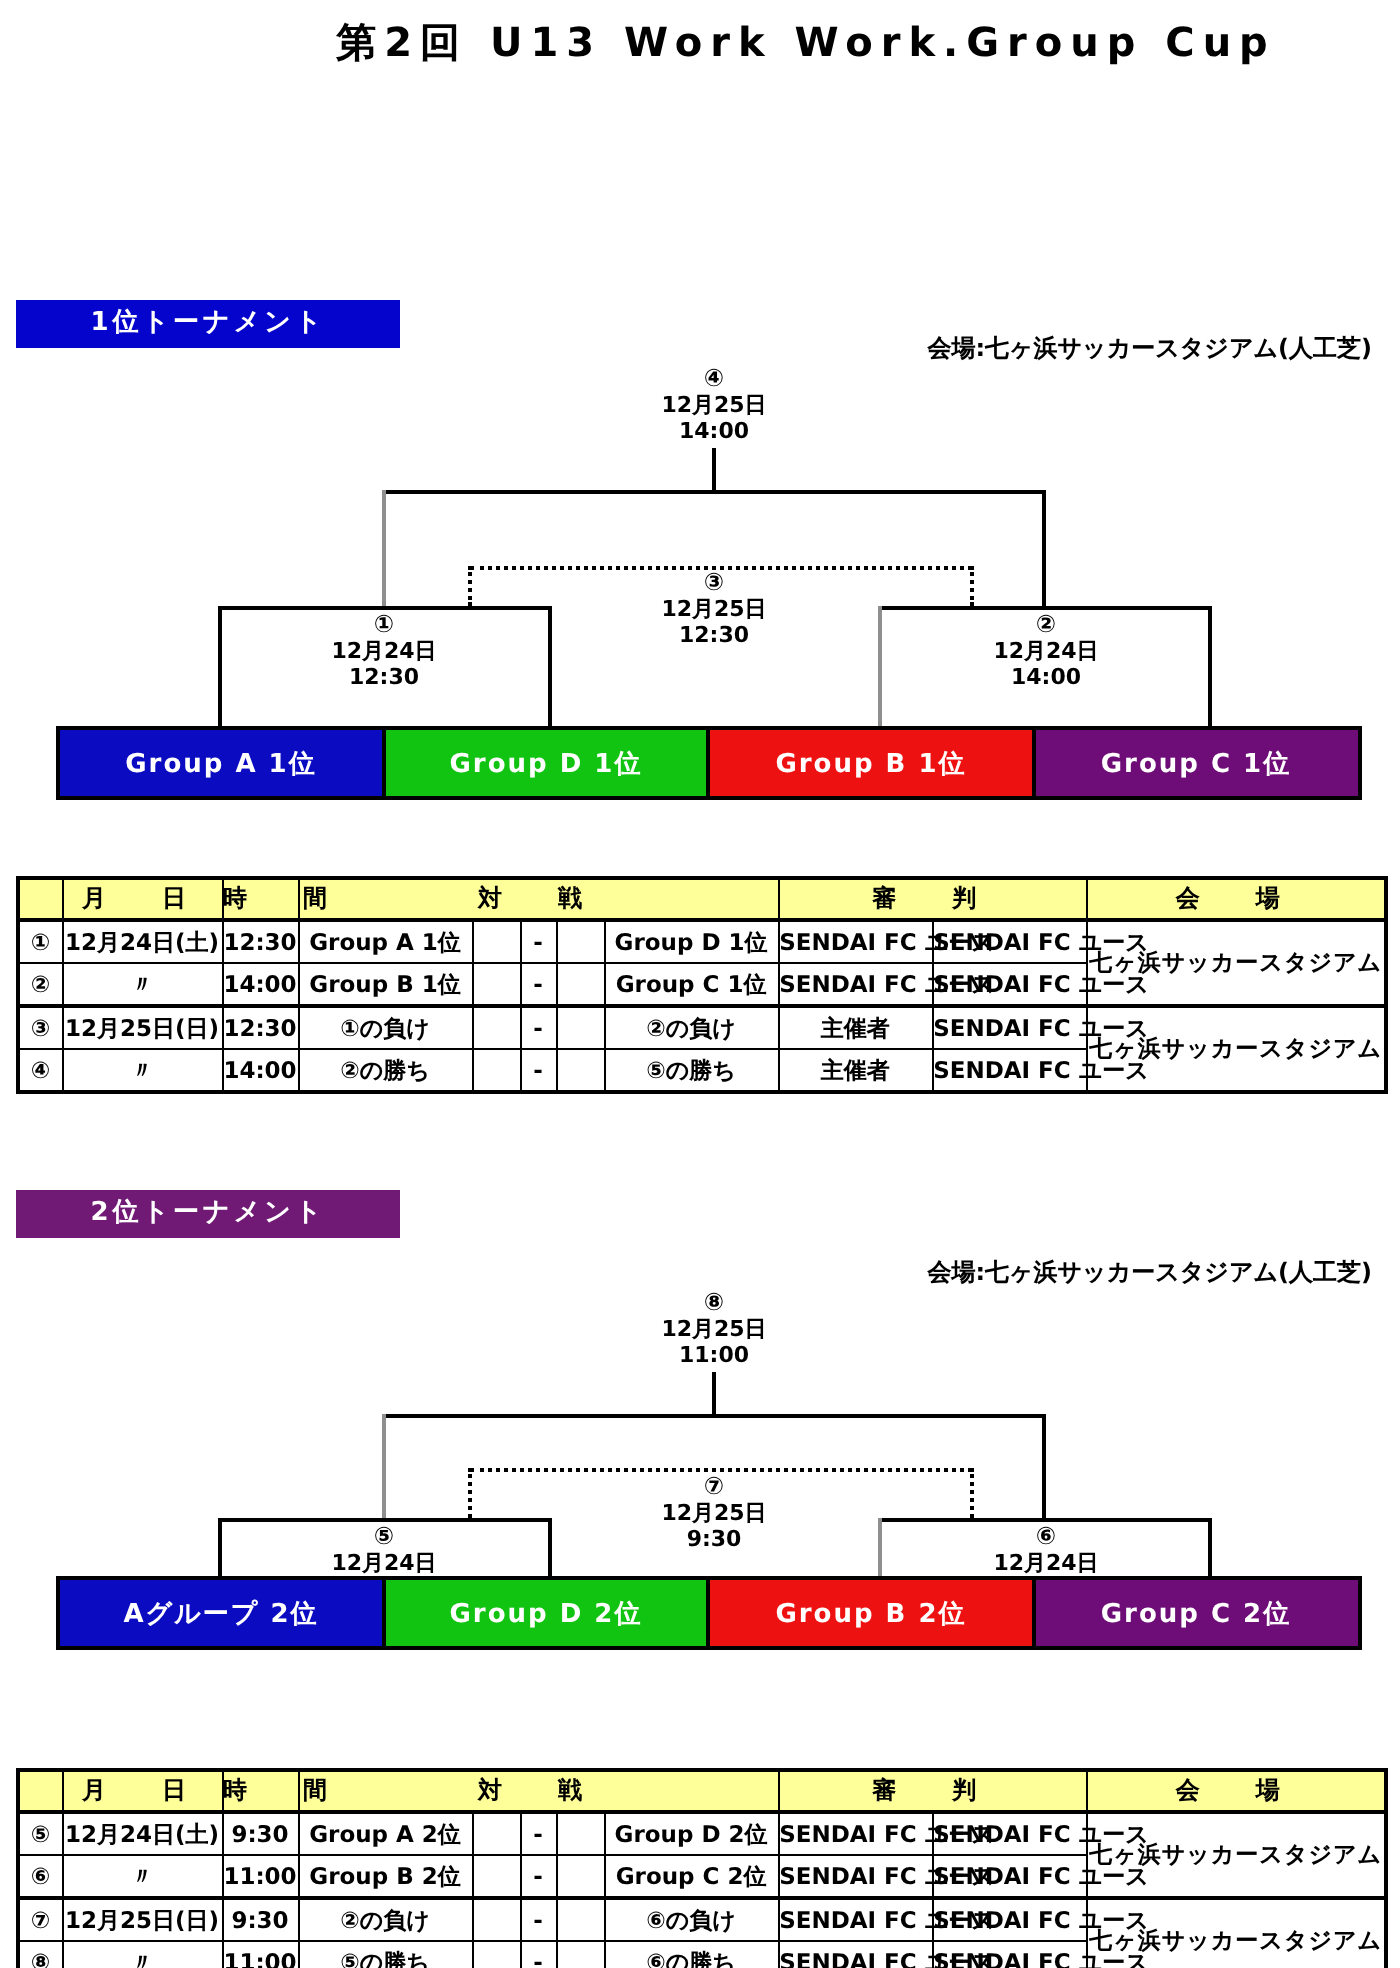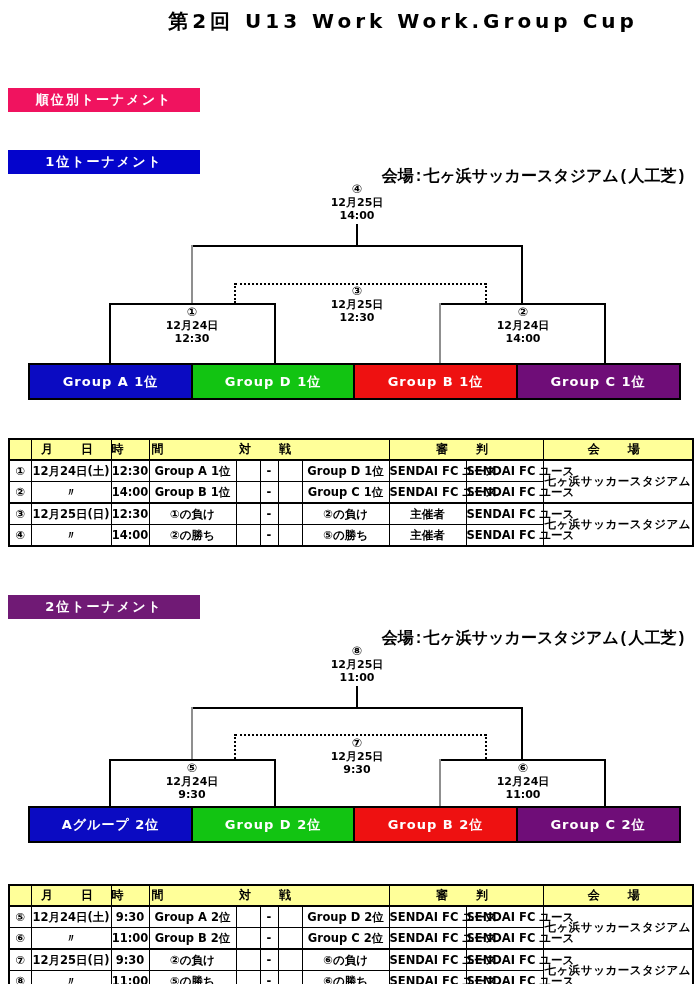--- a/index.html
+++ b/index.html
@@ -2,21 +2,21 @@
 <html><head>
 <meta charset="utf-8">
 <style>
   html,body{margin:0;padding:0;background:#fff;}
   .page{position:relative;width:700px;height:984px;background:#fff;overflow:hidden;
         font-family:"DejaVu Sans","Liberation Sans",sans-serif;color:#000;}
   .title{position:absolute;top:8px;left:0;width:700px;padding-left:106px;box-sizing:border-box;
          text-align:center;font-size:20px;font-weight:bold;letter-spacing:4px;white-space:nowrap;}
   .tag{position:absolute;left:8px;width:192px;height:24px;line-height:24px;text-align:center;
        color:#fff;font-size:13px;font-weight:bold;letter-spacing:2px;}
-  .venue-note{position:absolute;right:14px;font-size:16px;font-weight:bold;white-space:nowrap;font-family:Liberation Mono, monospace;}
+  .venue-note{position:absolute;right:14px;font-size:12px;font-weight:bold;white-space:nowrap;}
   
   .hline{position:absolute;height:2px;background:#000;}
   .vline{position:absolute;width:2px;background:#000;}
   .gray{background:#8f8f8f;}
   .dotth{position:absolute;height:0;border-top:2px dotted #000;}
   .dottv{position:absolute;width:0;border-left:2px dotted #000;}
   .mlabel{position:absolute;width:100px;text-align:center;font-weight:bold;font-size:11px;line-height:13px;white-space:nowrap;}
   .mlabel .circ{font-size:12px;line-height:14px;}
   
   .teams{position:absolute;left:28px;width:660px;display:flex;}
@@ -40,21 +40,20 @@
   td.c-ref{font-size:8px;letter-spacing:0;}
   td.c-venue{font-size:13.5px;border-left:2.5px solid #000;letter-spacing:0.5px;}
 </style>
 </head>
 <body>
 
 <div class="page">
 
   <div class="title">第2回 U13 Work Work.Group Cup</div>
 
-  <div class="tag" style="top: 88px; background-color: rgb(240, 19, 95);">順位別トーナメント</div>
 
   <div class="tag" style="top: 150px; background-color: rgb(4, 4, 204);">1位トーナメント</div>
 
   <div class="venue-note" style="top:166px">会場:七ヶ浜サッカースタジアム(人工芝)</div>
 
   <div class="vline" style="left:356px;top:224px;height:21px"></div>
   <div class="hline" style="left:192px;top:245px;width:331px"></div>
   <div class="vline gray" style="left:191px;top:245px;height:58px"></div>
   <div class="vline" style="left:521px;top:245px;height:58px"></div>
   <div class="dotth" style="left:235px;top:283px;width:251px"></div>
@@ -203,21 +202,21 @@
     <div class="circ">⑤</div>
     <div>12月24日</div>
     <div>9:30</div>
   </div>
   <div class="mlabel" style="left:473px;top:761px">
     <div class="circ">⑥</div>
     <div>12月24日</div>
     <div>11:00</div>
   </div>
 
-  <div class="teams" style="top:806px">
+  <div class="teams" style="top:788px">
     <div class="team" style="background-color: rgb(11, 11, 194);">Aグループ 2位</div>
     <div class="team" style="background-color: rgb(18, 196, 18);">Group D 2位</div>
     <div class="team" style="background-color: rgb(238, 17, 17);">Group B 2位</div>
     <div class="team" style="background-color: rgb(111, 13, 120);">Group C 2位</div>
   </div>
 
   <table class="sched" style="top:884px">
     <colgroup>
       <col style="width:22px">
         <col style="width:80px">

